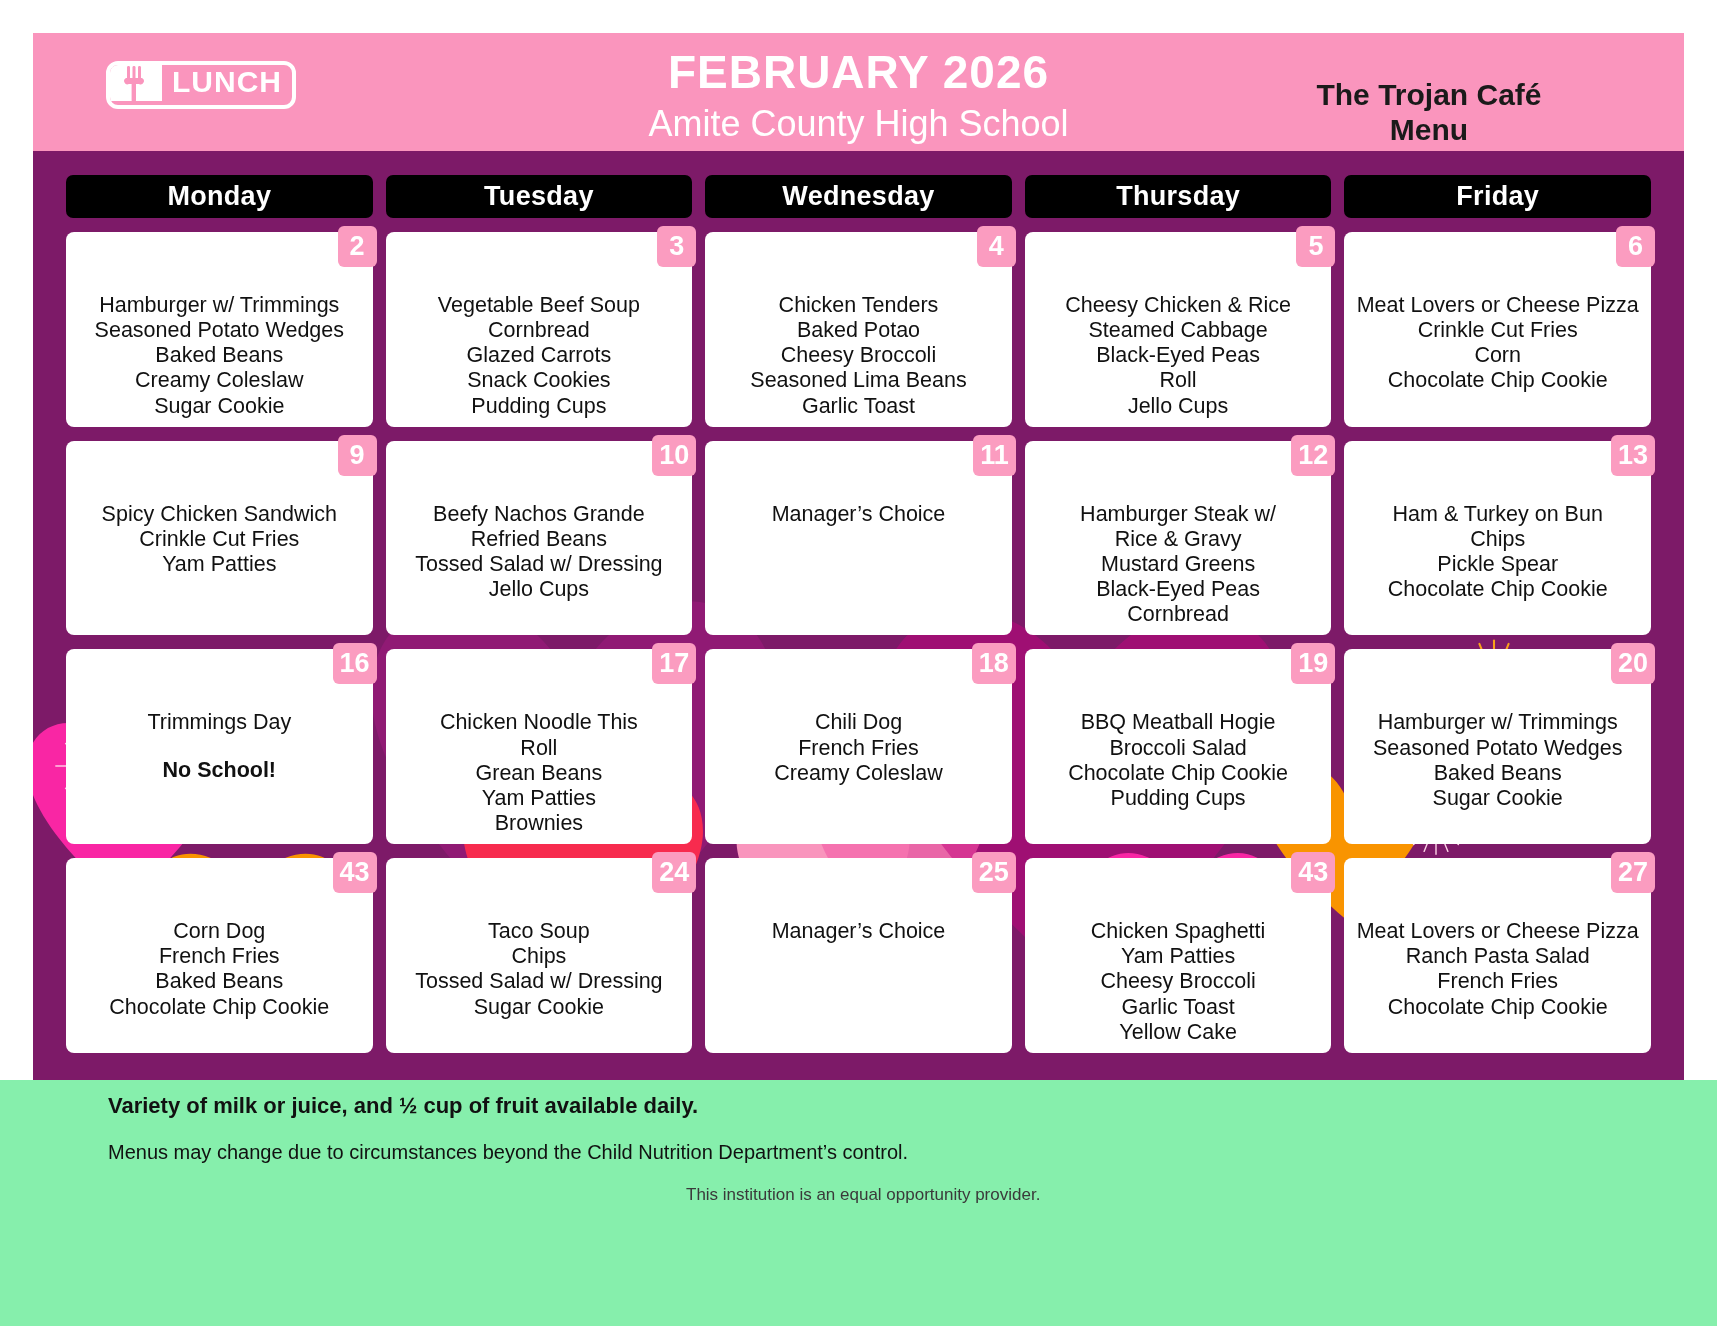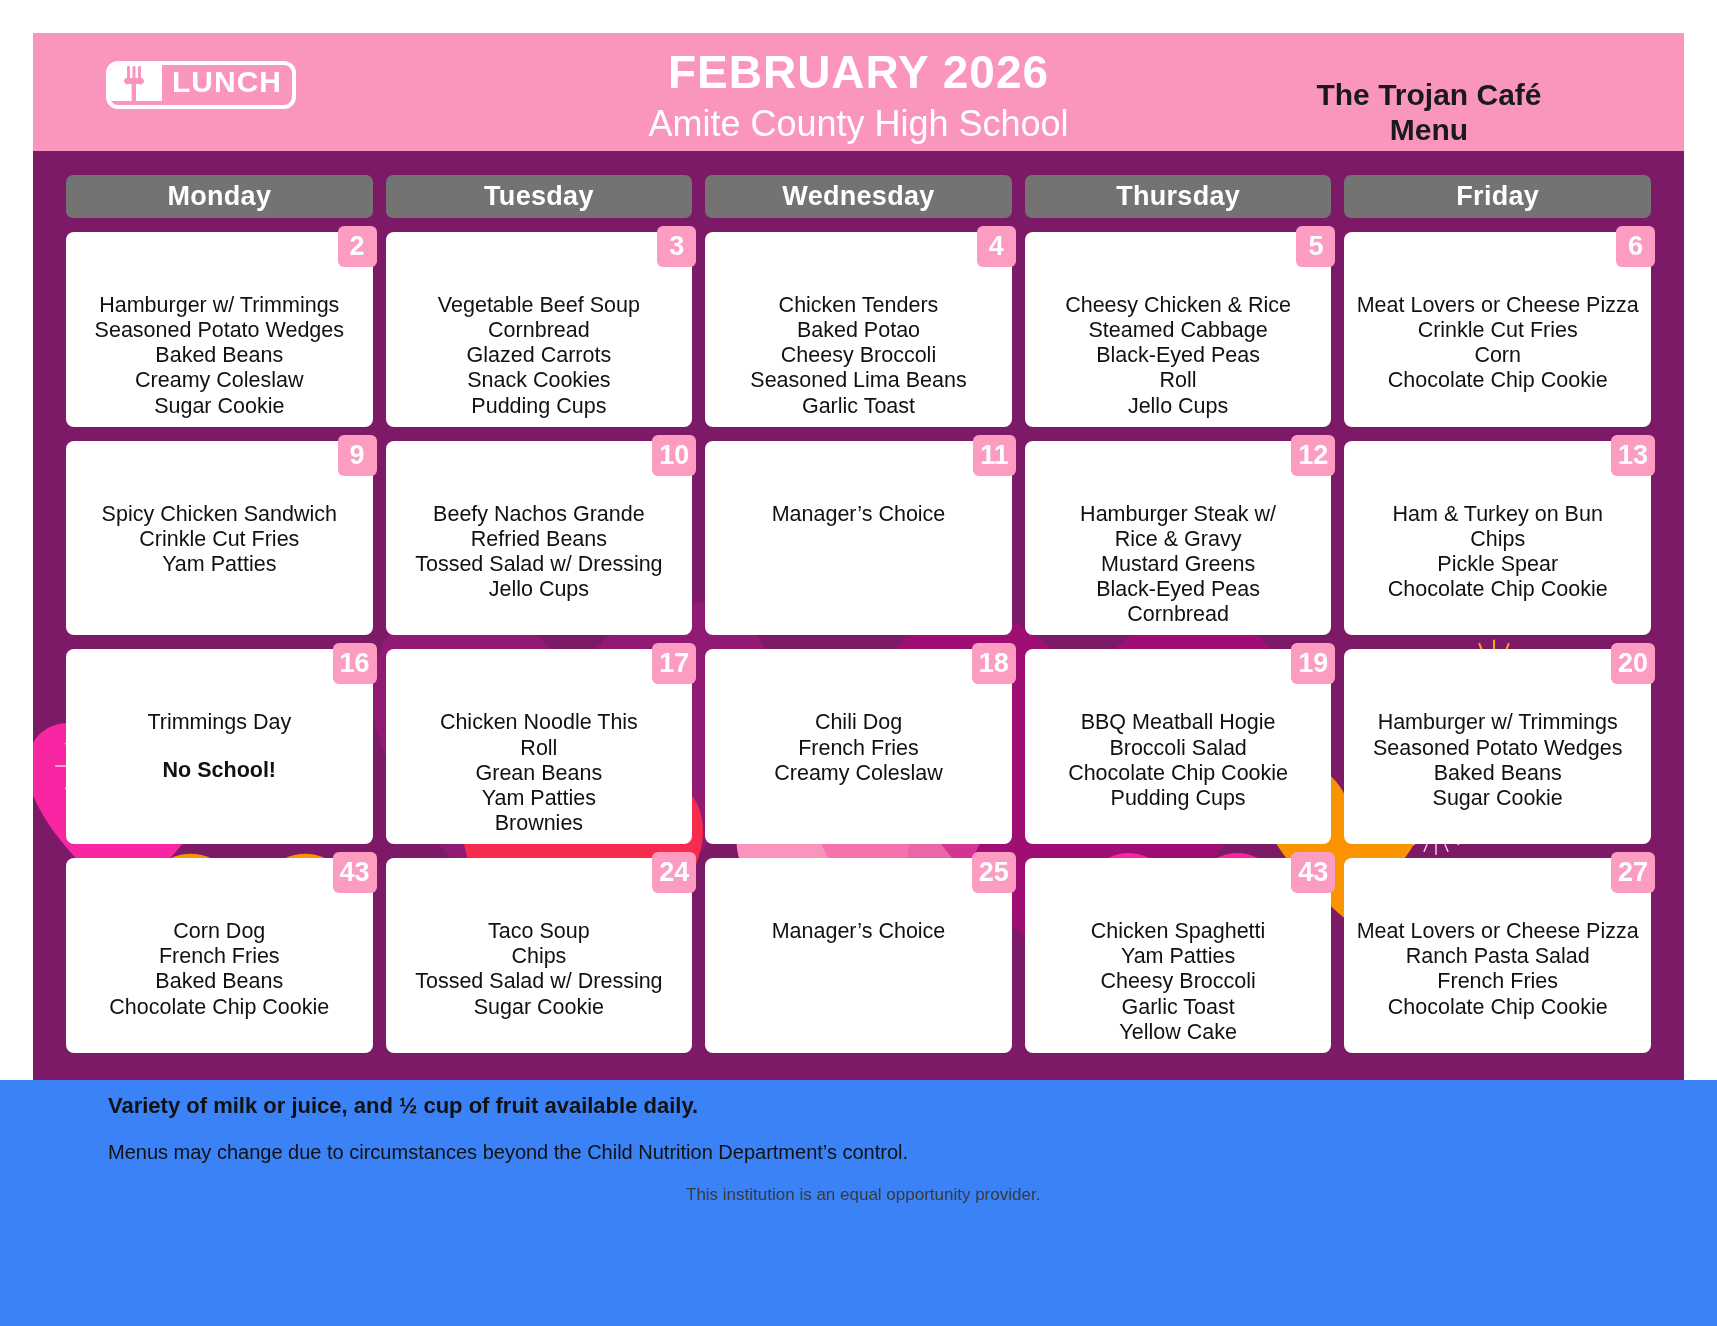--- a/index.html
+++ b/index.html
@@ -116,21 +116,21 @@
     padding: 24px 33px 0 33px;
   }
   .daynames {
     display: grid;
     grid-template-columns: repeat(5, 1fr);
     gap: 13px;
     margin-bottom: 14px;
   }
   .dayname {
     height: 43px;
-    background: #737373;
+    background: #000000;
     border-radius: 7px;
     color: #ffffff;
     font-size: 27px;
     font-weight: bold;
     display: flex;
     align-items: center;
     justify-content: center;
     letter-spacing: .3px;
   }
   .weeks {
@@ -181,21 +181,21 @@
   .items .line.bold { font-weight: bold; }
   .items .line.spacer { height: 22px; }
 
   
   .footer {
     position: absolute;
     left: 0;
     top: 1080px;
     width: 1717px;
     height: 246px;
-    background: #3b82f6;
+    background: #86efac;
   }
   .foot-1 {
     position: absolute;
     left: 108px; top: 13px;
     font-size: 22px;
     font-weight: bold;
     color: #111111;
   }
   .foot-2 {
     position: absolute;

